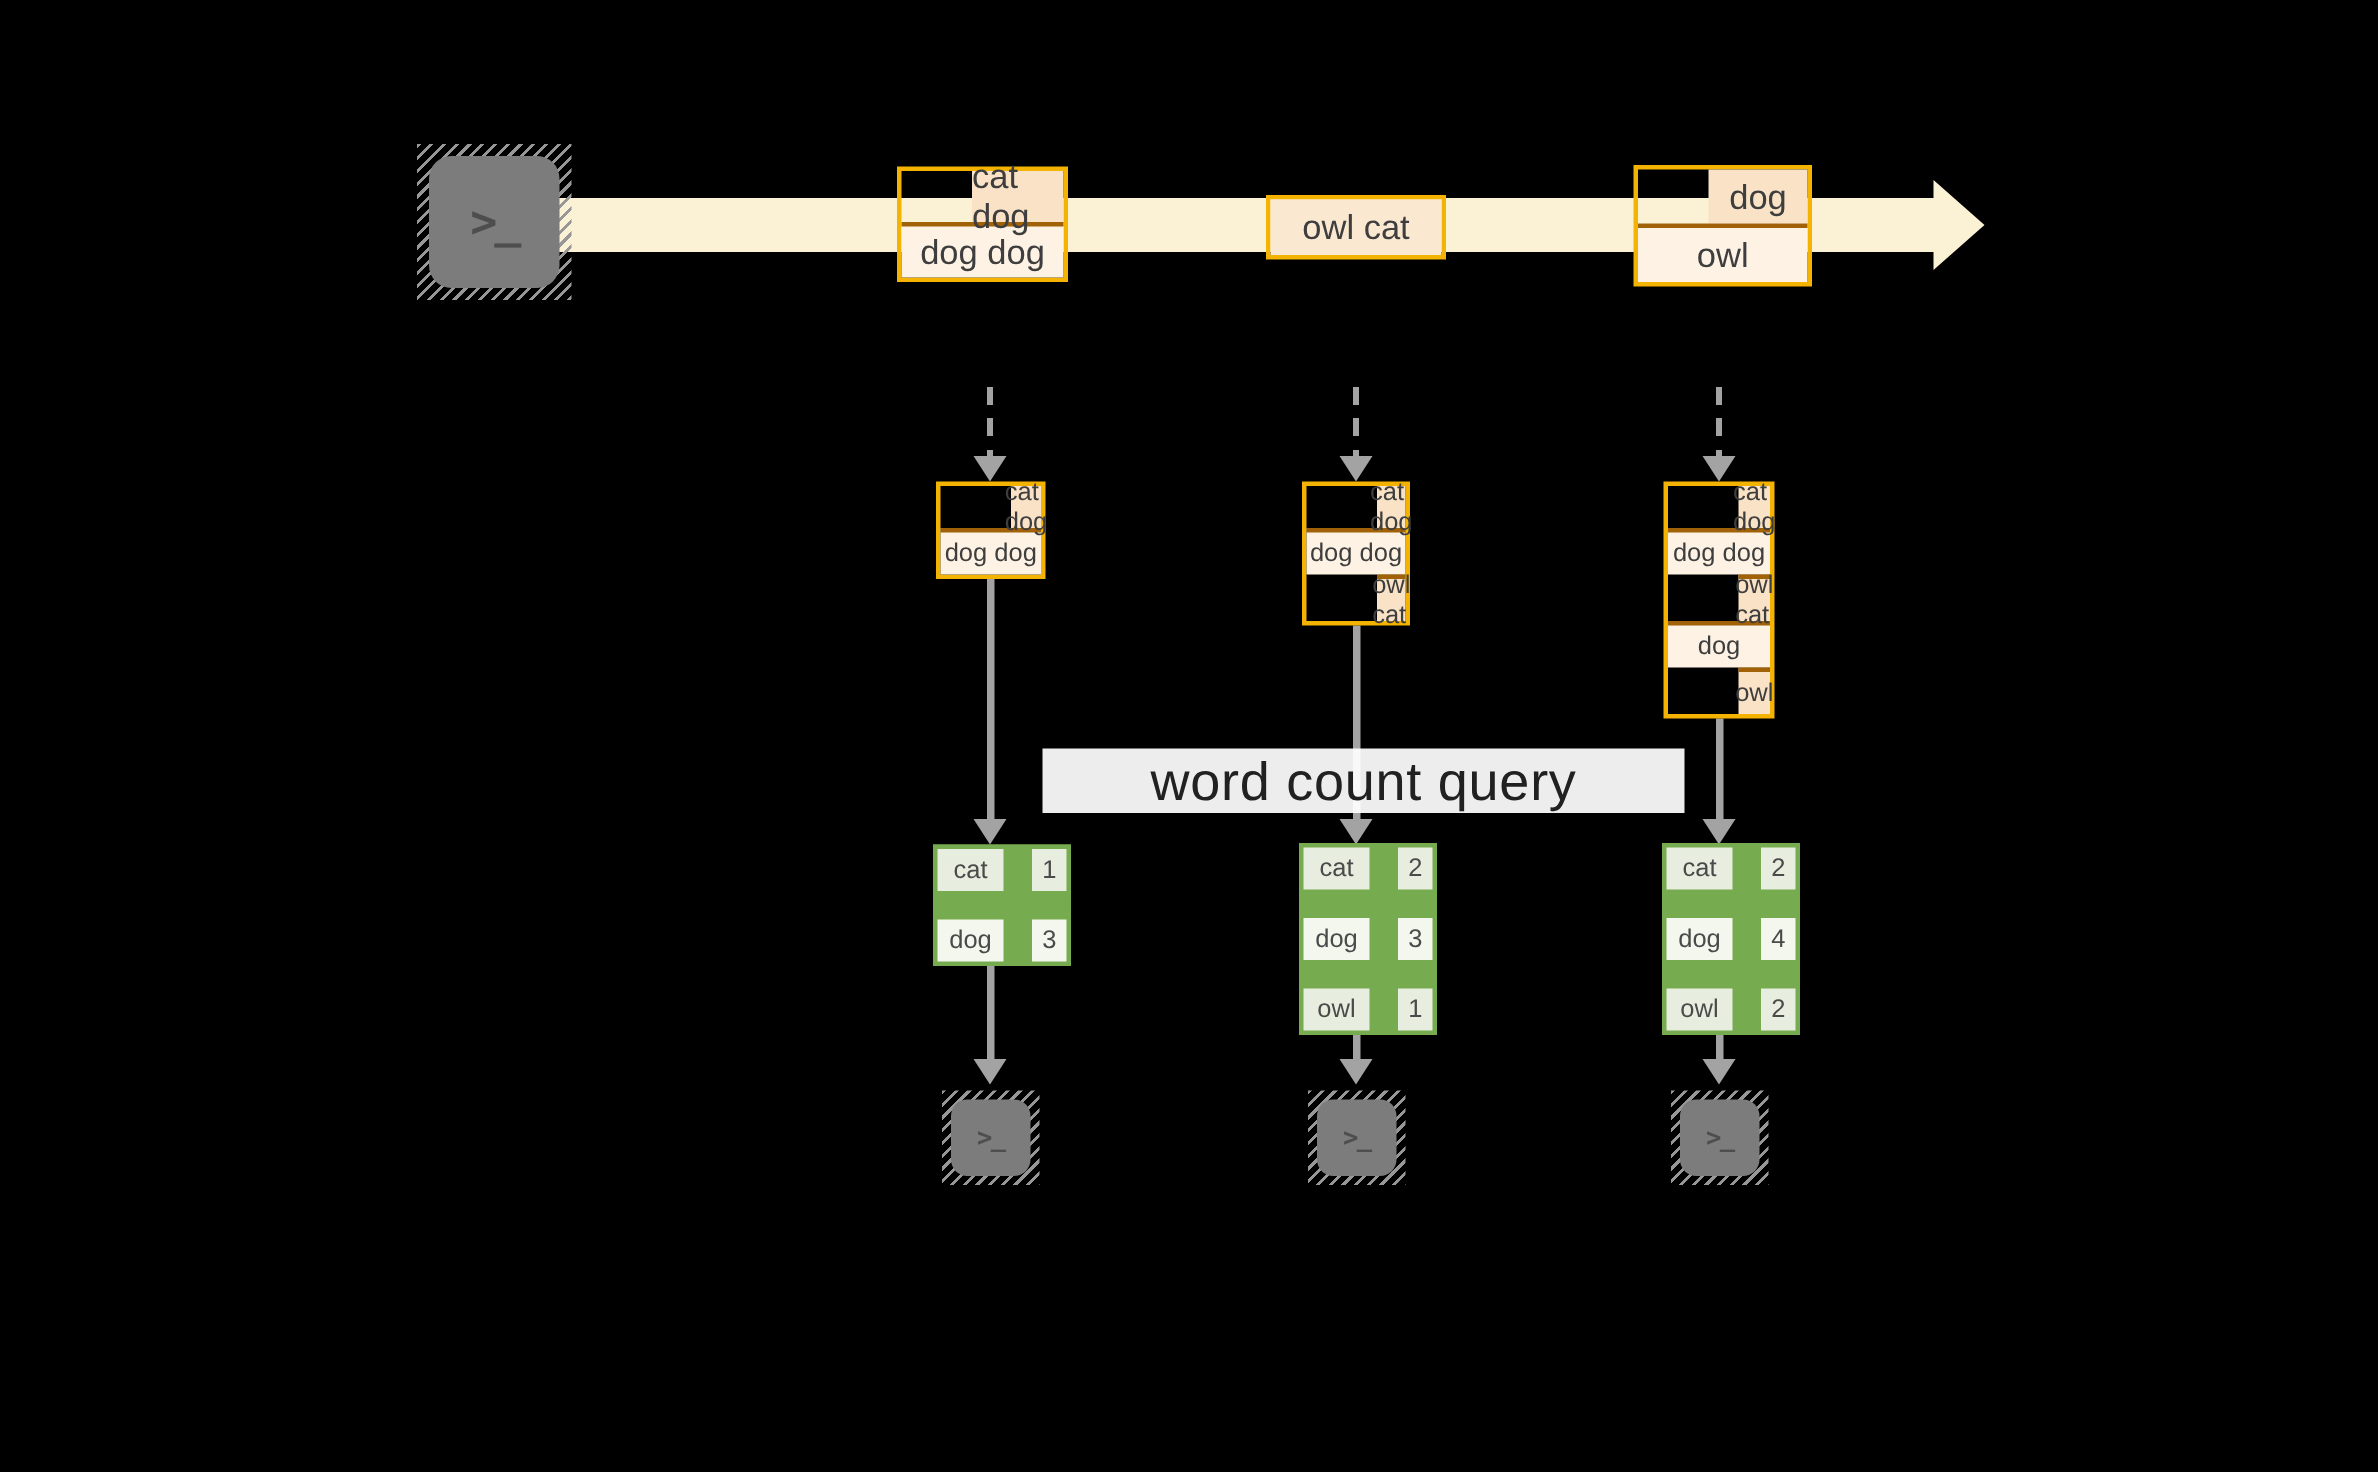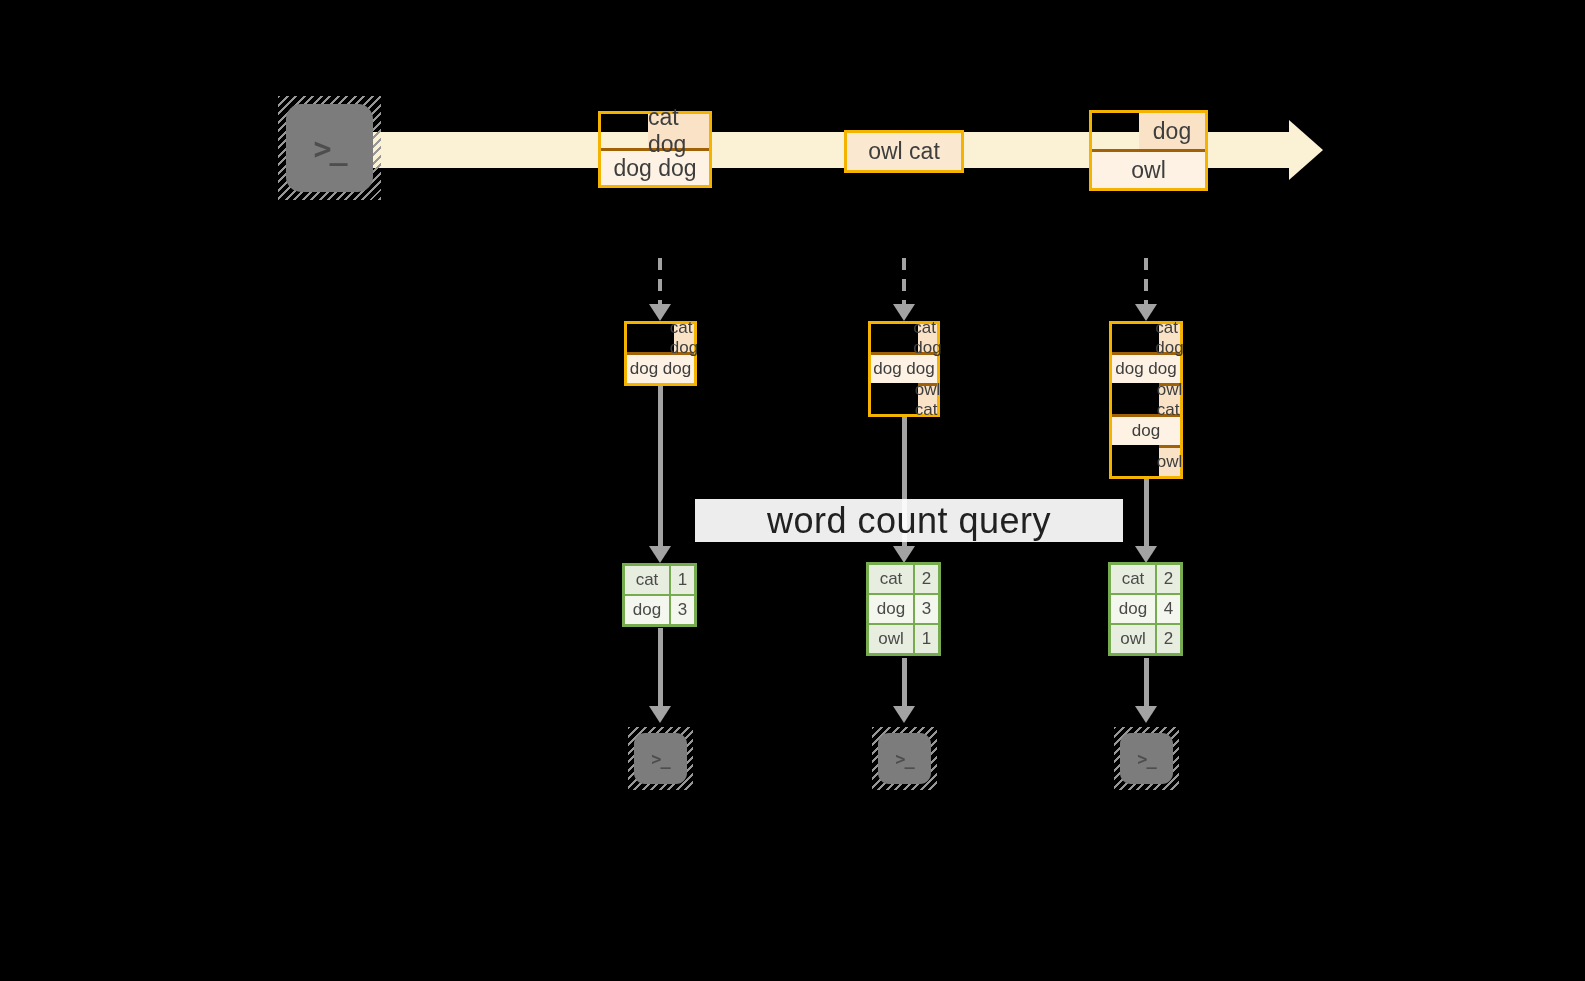--- a/index.html
+++ b/index.html
@@ -34,21 +34,21 @@
   .vline.solid{width:5px;background:#A3A3A3;}
   .vline.dashed{width:4px;background:repeating-linear-gradient(to bottom,#A3A3A3 0 12px,rgba(0,0,0,0) 12px 21px);}
   .vhead{position:absolute;z-index:2;width:0;height:0;
     border-left:11px solid transparent;border-right:11px solid transparent;border-top:17px solid #A3A3A3;}
   
   .query-box{position:absolute;left:695px;top:463px;width:428px;height:43px;z-index:3;
     background:rgba(255,255,255,0.93);display:flex;align-items:flex-end;justify-content:center;margin-top:36px;}
   .query-box span{font-size:36px;font-weight:300;color:#212121;letter-spacing:0.5px;}
   
   .gtable{position:absolute;box-sizing:border-box;z-index:4;display:grid;
-    grid-template-columns:44px 23px;gap:2px;background:#76AB4F;border:3px solid #76AB4F;}
+    grid-template-columns:44px 23px;gap:19px;background:#76AB4F;border:3px solid #76AB4F;}
   .gcell{height:28px;display:flex;align-items:center;justify-content:center;font-size:17px;color:#4A4A4A;}
   .row-dark{background:#E7EEDF;}
   .row-light{background:#F3F7EE;}
 </style>
 </head>
 <body>
 
 <div class="canvas">
 
   <div class="stream-shaft"></div>

